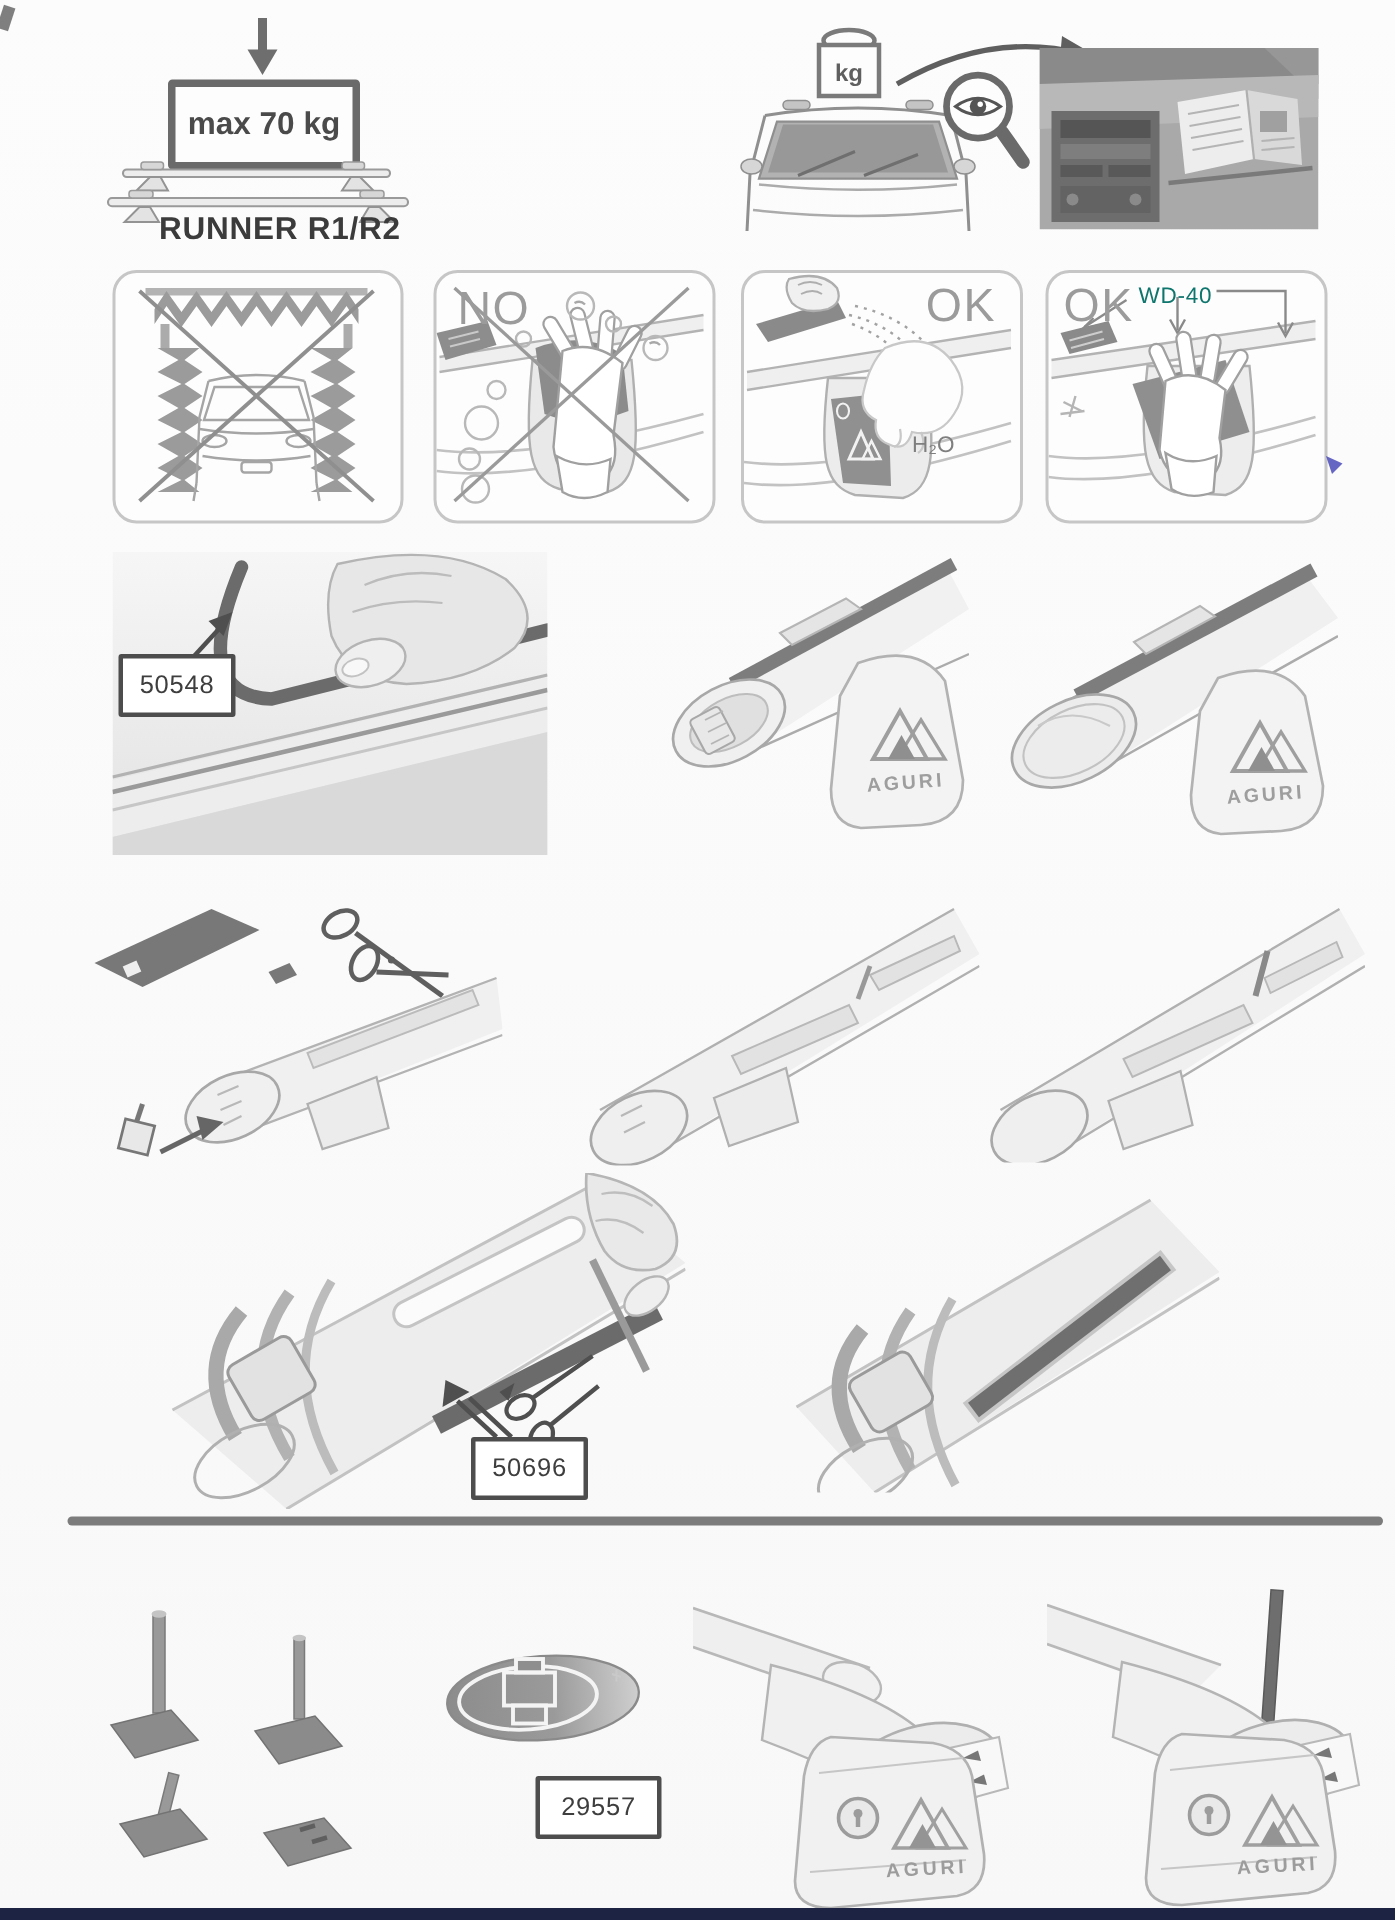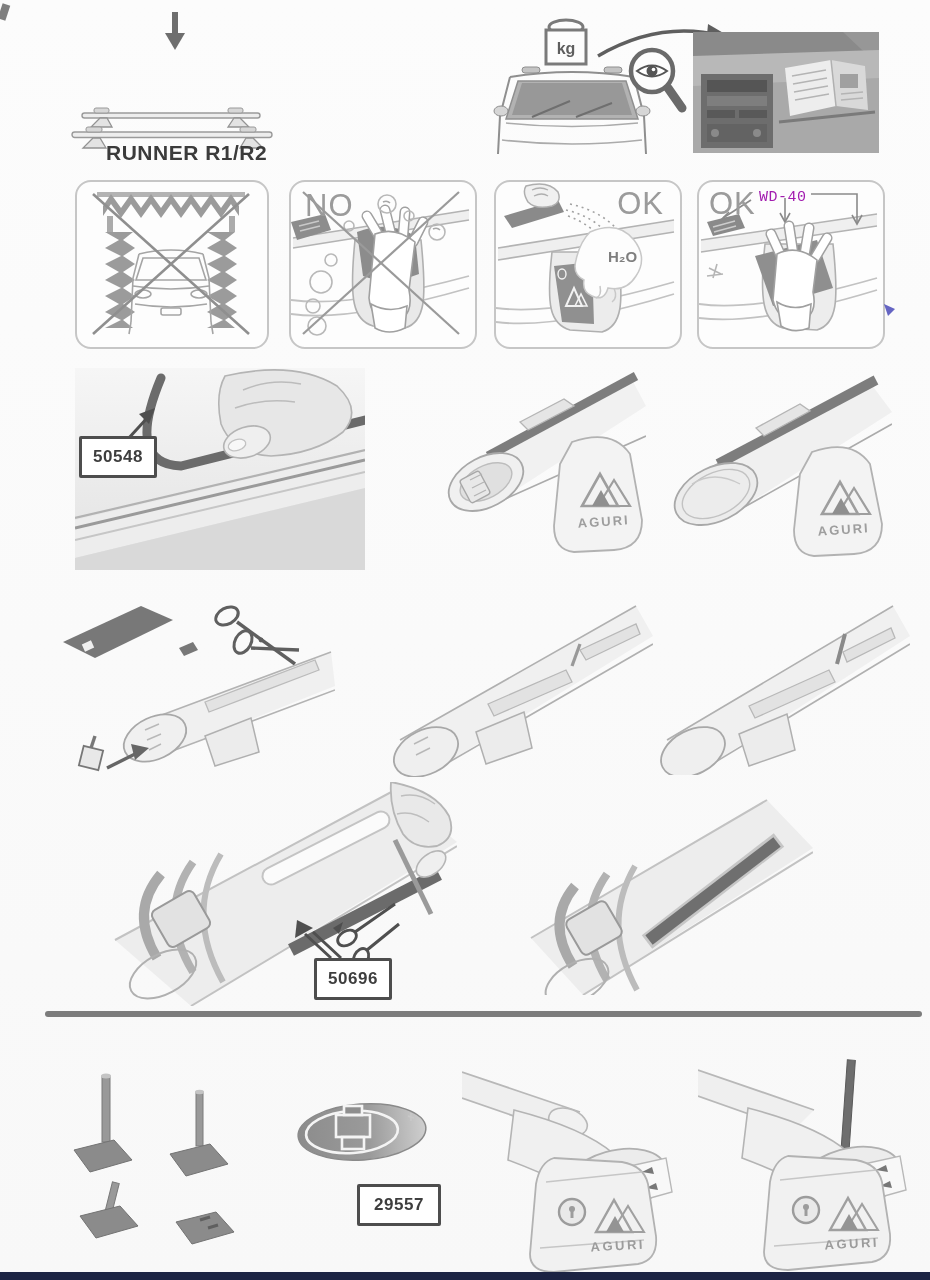--- a/index.html
+++ b/index.html
@@ -1,45 +1,48 @@
 <!DOCTYPE html>
 <html><head>
 <meta charset="utf-8">
 <style>
   html,body{margin:0;padding:0;background:#e9e9e9;}
   .page{position:relative;width:930px;height:1280px;margin:0 auto;background:linear-gradient(180deg,#fcfcfc,#f8f8f8);
         overflow:hidden;font-family:"Liberation Sans",sans-serif;color:#4a4a4a;}
   .abs{position:absolute;}
   .panel{position:absolute;border:2px solid #c6c6c6;border-radius:16px;background:#fdfdfd;}
   .panel-label{position:absolute;font-size:31px;color:#9b9b9b;letter-spacing:1px;line-height:1;}
-  .small-label{position:absolute;font-size:15px;color:#a21caf;letter-spacing:.5px;line-height:1;font-family:Liberation Mono, monospace;}
+  .small-label{position:absolute;font-size:15px;color:#0f766e;letter-spacing:.5px;line-height:1;}
   .code-box{position:absolute;border:3px solid #4d4d4d;background:#fff;display:flex;align-items:center;justify-content:center;
-            font-weight:bold;color:#3e3e3e;font-size:17px;border-radius:2px;letter-spacing:.5px;}
+            font-weight:normal;color:#3e3e3e;font-size:17px;border-radius:2px;letter-spacing:.5px;}
   .maxload{position:absolute;border:5px solid #6a6a6a;background:#fdfdfd;display:flex;align-items:center;justify-content:center;
            font-weight:bold;color:#4a4a4a;font-size:21px;border-radius:3px;}
   .product-name{position:absolute;font-weight:bold;font-size:21px;color:#3b3b3b;letter-spacing:.5px;}
   .section-heading{position:absolute;width:930px;text-align:center;font-size:20px;font-weight:600;color:#6e6e6e;letter-spacing:.8px;}
   .divider{position:absolute;background:#7c7c7c;border-radius:3px;}
-  .h2o{position:absolute;font-weight:bold;font-size:15px;color:#7f7f7f;}
+  .h2o{position:absolute;font-weight:normal;font-size:15px;color:#7f7f7f;margin-top:40px;}
   svg{display:block;}
 </style>
 </head>
 <body>
 
 <div class="page">
 
   <div class="abs" style="left:0;top:4px;width:8px;height:16px;background:#555;transform:rotate(18deg);opacity:.75;"></div>
 
   <div class="abs" style="left:160px;top:10px;">
     <svg width="30" height="42" viewBox="0 0 30 42">
       <path d="M15 2 V26" stroke="#6e6e6e" stroke-width="6" fill="none"></path>
       <path d="M5 23 L15 40 L25 23 Z" fill="#6e6e6e"></path>
     </svg>
   </div>
 
+  <div class="maxload" style="left:112px;top:53px;width:118px;height:50px;">
+    <span>max 70 kg</span>
+  </div>
 
   <div class="abs" style="left:68px;top:106px;">
     <svg width="210" height="46" viewBox="0 0 210 46">
       <g>
         <rect x="14" y="7" width="178" height="5" rx="2.5" fill="#ededed" stroke="#9a9a9a" stroke-width="1.4"></rect>
         <rect x="26" y="2" width="15" height="5" rx="2" fill="#d7d7d7" stroke="#9a9a9a" stroke-width="1"></rect>
         <rect x="160" y="2" width="15" height="5" rx="2" fill="#d7d7d7" stroke="#9a9a9a" stroke-width="1"></rect>
         <path d="M32 12 l-9 9 h21 l-5 -9 z" fill="#e3e3e3" stroke="#939393" stroke-width="1.3"></path>
         <path d="M166 12 l-6 9 h21 l-9 -9 z" fill="#e3e3e3" stroke="#939393" stroke-width="1.3"></path>
       </g>

